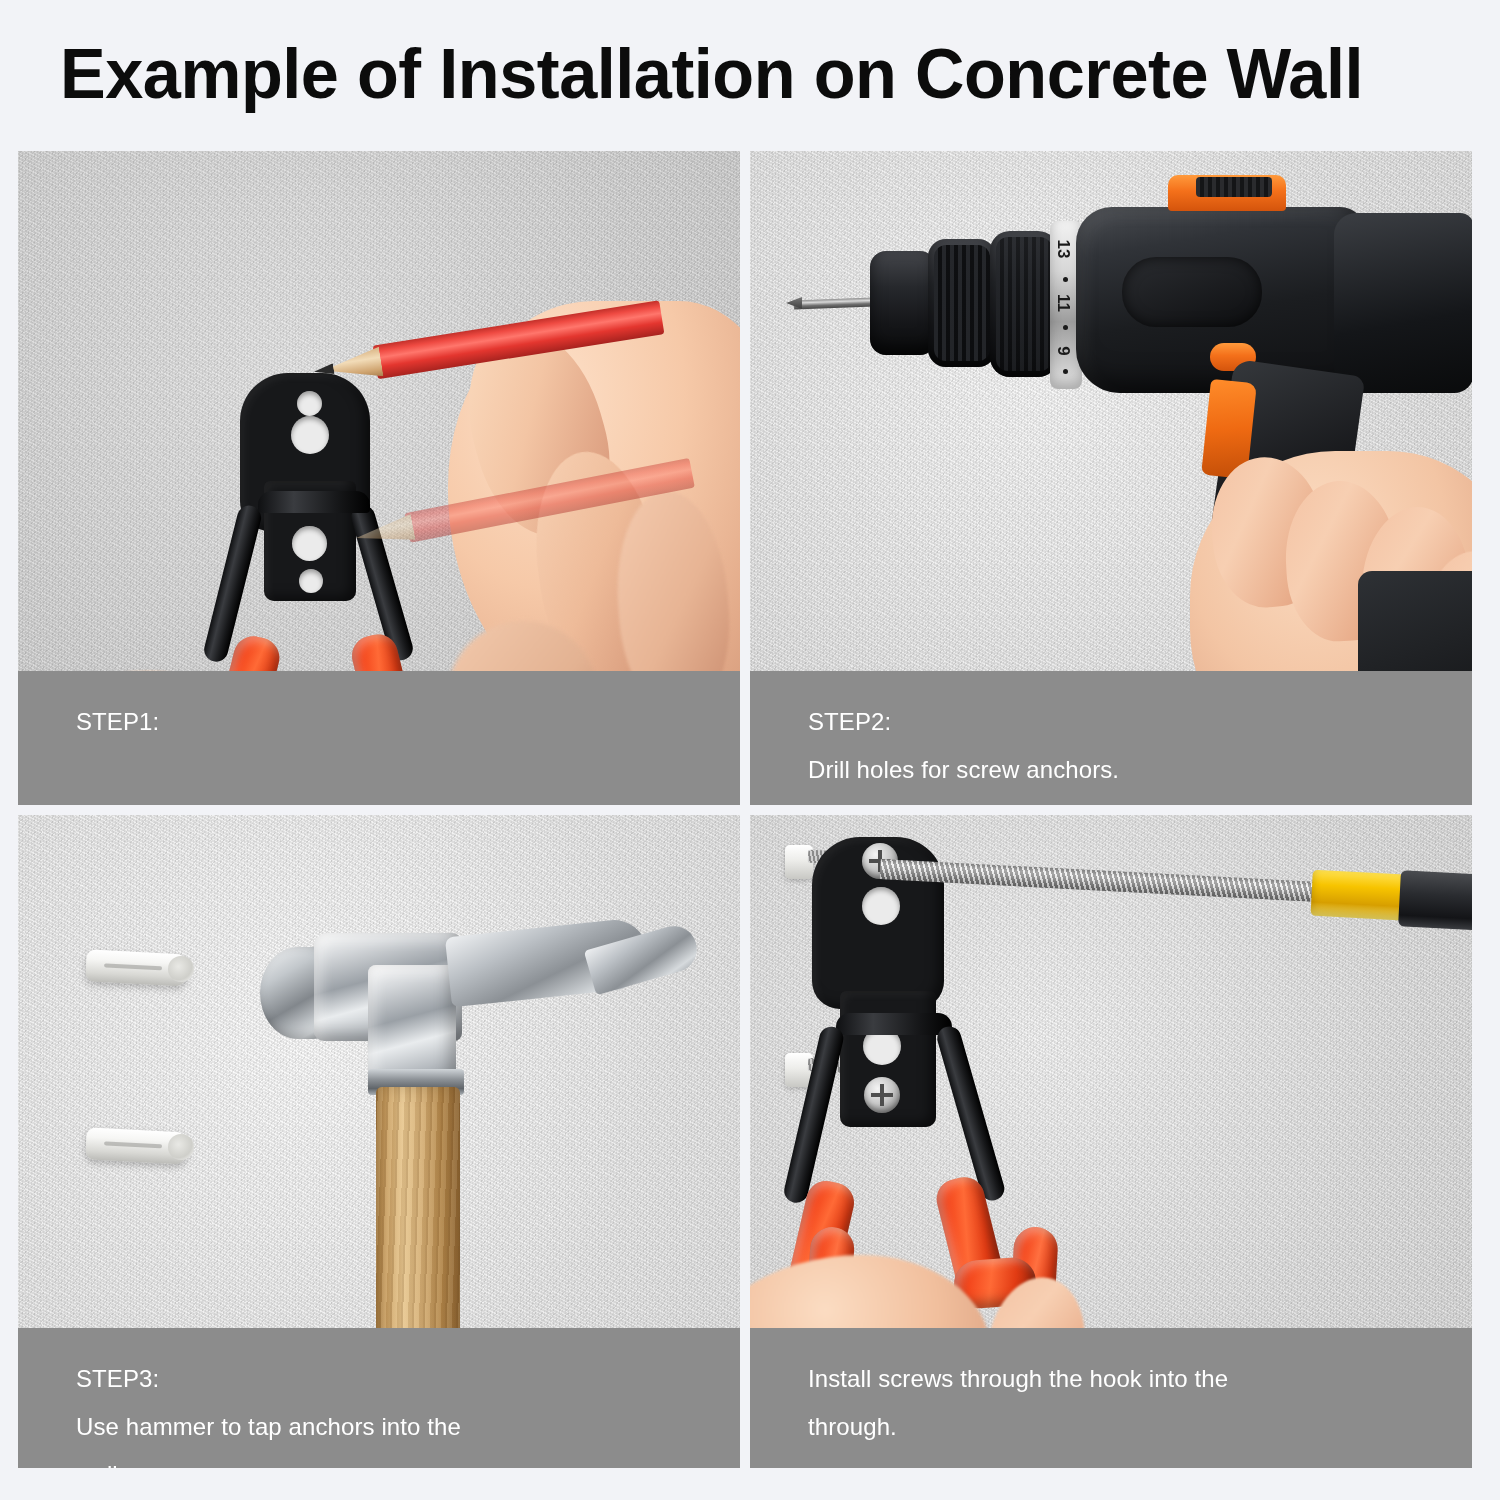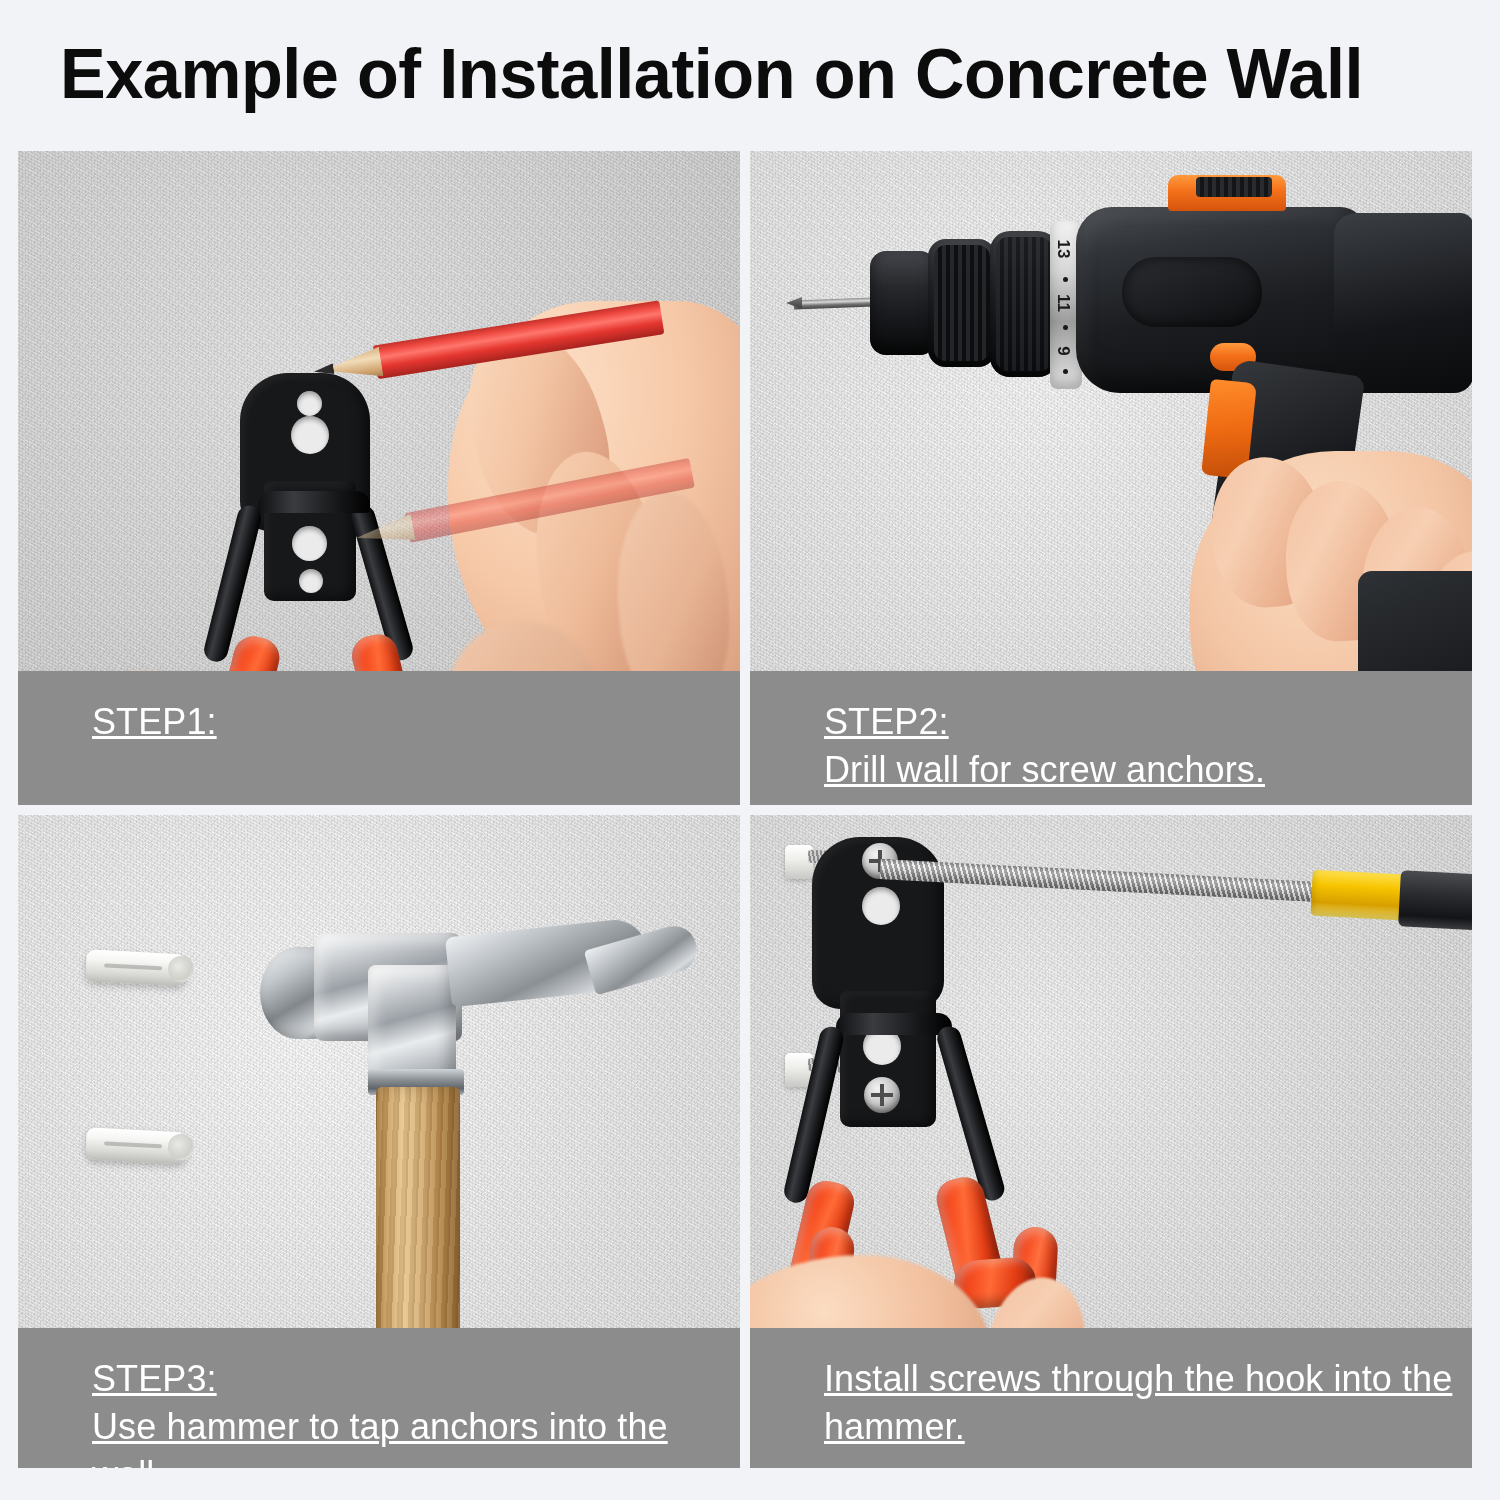--- a/index.html
+++ b/index.html
@@ -99,27 +99,26 @@
   .wall.light4 { filter: brightness(1.05); }
 
   
   .caption {
     position: absolute;
     left: 0;
     right: 0;
     bottom: 0;
     background: #8c8c8c;
     color: #ffffff;
-    padding: 27px 0 0 74px;
+    padding: 27px 0 0 58px;
     box-sizing: border-box;
-    font-size: 36px;
+    font-size: 24px;
     line-height: 48px;
     font-weight: normal;
     letter-spacing: .1px;
-    text-decoration: underline;
   }
   #caption-1, #caption-2 { height: 134px; }
   #caption-3, #caption-4 { height: 140px; }
   .caption .line { display: block; white-space: pre-wrap; }
 
   
   .hook { position: absolute; }
 
   .plate-top {
     position: absolute;
@@ -412,21 +411,21 @@
         <div class="finger" style="left:462px;top:306px;width:112px;height:150px;transform:rotate(-6deg);"></div>
         <div class="finger" style="left:536px;top:330px;width:112px;height:160px;transform:rotate(-3deg);"></div>
         <div class="finger" style="left:612px;top:356px;width:108px;height:160px;transform:rotate(2deg);"></div>
         <div class="finger" style="left:672px;top:400px;width:96px;height:150px;transform:rotate(6deg);filter:blur(.5px);"></div>
         <div class="drill-part" style="left:608px;top:420px;width:150px;height:150px;background:linear-gradient(160deg,#2e3135,#121315);border-radius:14px;"></div>
       </div>
     </div>
 
     <div class="caption" id="caption-2">
       <span class="line">STEP2:</span>
-      <span class="line">Drill wall for screw anchors.</span>
+      <span class="line">Drill holes for screw anchors.</span>
     </div>
   </div>
 
   <div class="panel" id="panel-3">
     <div class="photo">
       <div class="wall light3"></div>
 
       <div class="anchor" style="left:68px;top:137px;width:102px;height:32px;transform:rotate(3deg);">
         <div class="anchor-slot" style="left:18px;top:13px;width:58px;height:4px;"></div>
       </div>
@@ -500,17 +499,17 @@
         <div class="sd-ferrule" style="left:432px;top:6px;width:96px;height:46px;"></div>
         <div class="sd-grip" style="left:520px;top:2px;width:110px;height:56px;"></div>
       </div>
 
       <div style="position:absolute;left:-60px;top:440px;width:300px;height:220px;background:radial-gradient(ellipse at 45% 25%,#fbdcc2 0%,#f1bf9d 48%,#dda383 82%,#c98f70 100%);border-radius:60% 45% 30% 40%;filter:blur(1.4px);"></div>
       <div class="finger" style="left:238px;top:462px;width:96px;height:140px;transform:rotate(10deg);filter:blur(1px);"></div>
     </div>
 
     <div class="caption" id="caption-4">
       <span class="line">Install screws through the hook into the</span>
-      <span class="line">hammer.</span>
+      <span class="line">through.</span>
     </div>
   </div>
 
 </div>
 
 </body></html>

